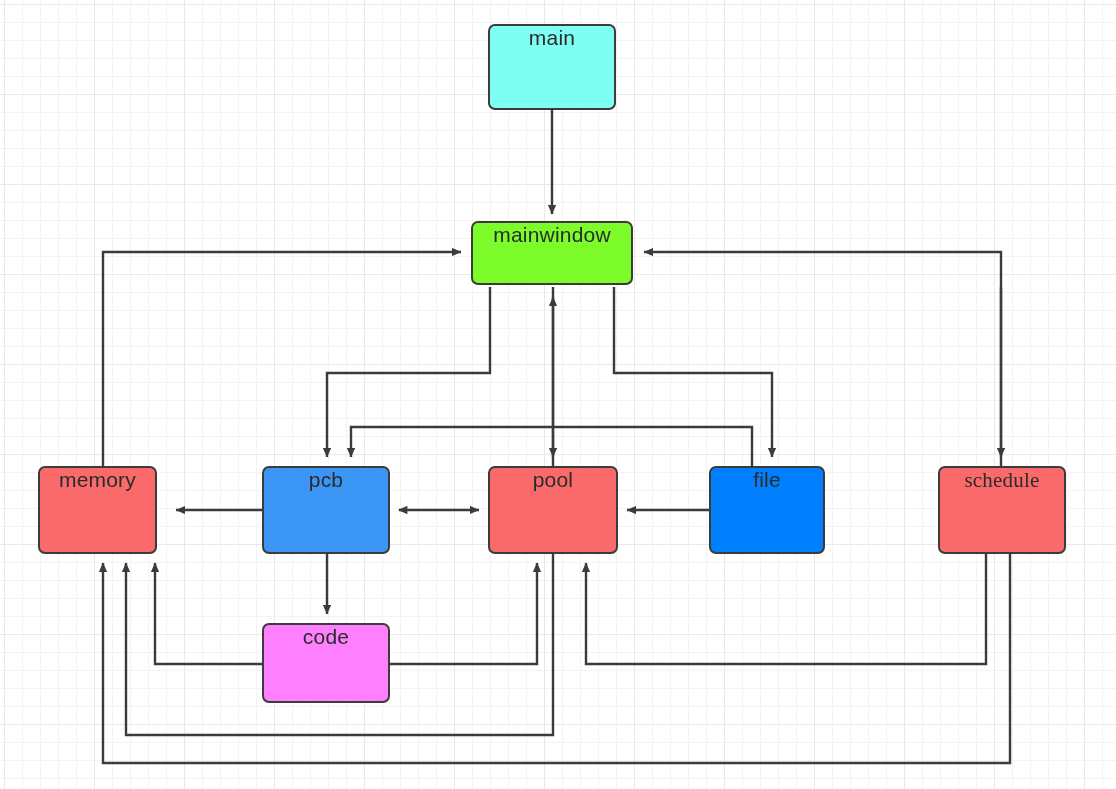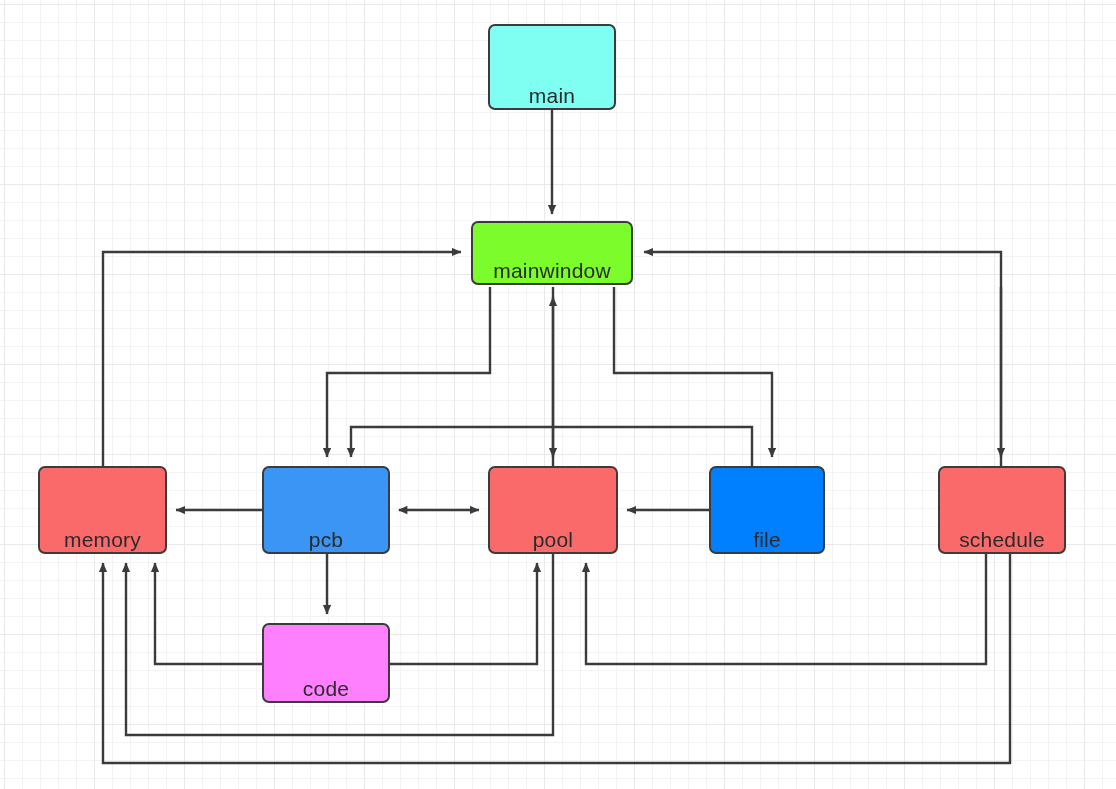--- a/index.html
+++ b/index.html
@@ -18,21 +18,21 @@
       linear-gradient(to bottom, #f3f3f3 1px, transparent 1px);
     background-size:90px 90px, 90px 90px, 18px 18px, 18px 18px;
     background-position:4px 4px, 4px 4px, 4px 4px, 4px 4px;
   }
   #edges{position:absolute;left:0;top:0;width:1116px;height:789px;}
   .node{
     position:absolute;
     box-sizing:border-box;
     border:2px solid #3b3b3b;
     border-radius:7px;
-    display:flex;align-items:flex-end;justify-content:center;
+    display:flex;align-items:flex-start;justify-content:center;
     color:#2b2b2b;
     font-size:21px;
     letter-spacing:.2px;
     z-index:5;
     user-select:none;
   }
 </style>
 </head>
 <body>
 
@@ -90,37 +90,37 @@
   </svg>
 
   <div class="node" style="left:488px;top:24px;width:128px;height:86px;background:#7FFFF2;">
     <span>main</span>
   </div>
 
   <div class="node" style="left:471px;top:221px;width:162px;height:64px;background:#7CFC2A;">
     <span>mainwindow</span>
   </div>
 
-  <div class="node" style="left:38px;top:466px;width:129px;height:88px;background:#FB6A6A;">
+  <div class="node" style="left:38px;top:466px;width:119px;height:88px;background:#FB6A6A;">
     <span>memory</span>
   </div>
 
   <div class="node" style="left:262px;top:466px;width:128px;height:88px;background:#3B95F5;">
     <span>pcb</span>
   </div>
 
   <div class="node" style="left:488px;top:466px;width:130px;height:88px;background:#FB6A6A;">
     <span>pool</span>
   </div>
 
   <div class="node" style="left:709px;top:466px;width:116px;height:88px;background:#007FFF;">
     <span>file</span>
   </div>
 
-  <div class="node" style="left:938px;top:466px;width:128px;height:88px;background:#FB6A6A;">
+  <div class="node" style="left:938px;top:466px;width:128px;height:88px;background:#FB6A6A;font-family:Liberation Serif, serif;">
     <span>schedule</span>
   </div>
 
   <div class="node" style="left:262px;top:623px;width:128px;height:80px;background:#FF80FF;">
     <span>code</span>
   </div>
 
 </div>
 
 </body></html>

